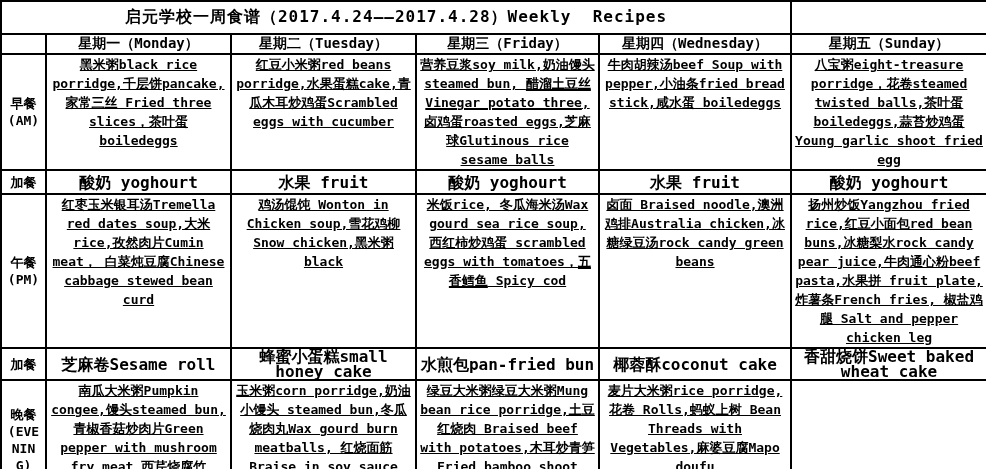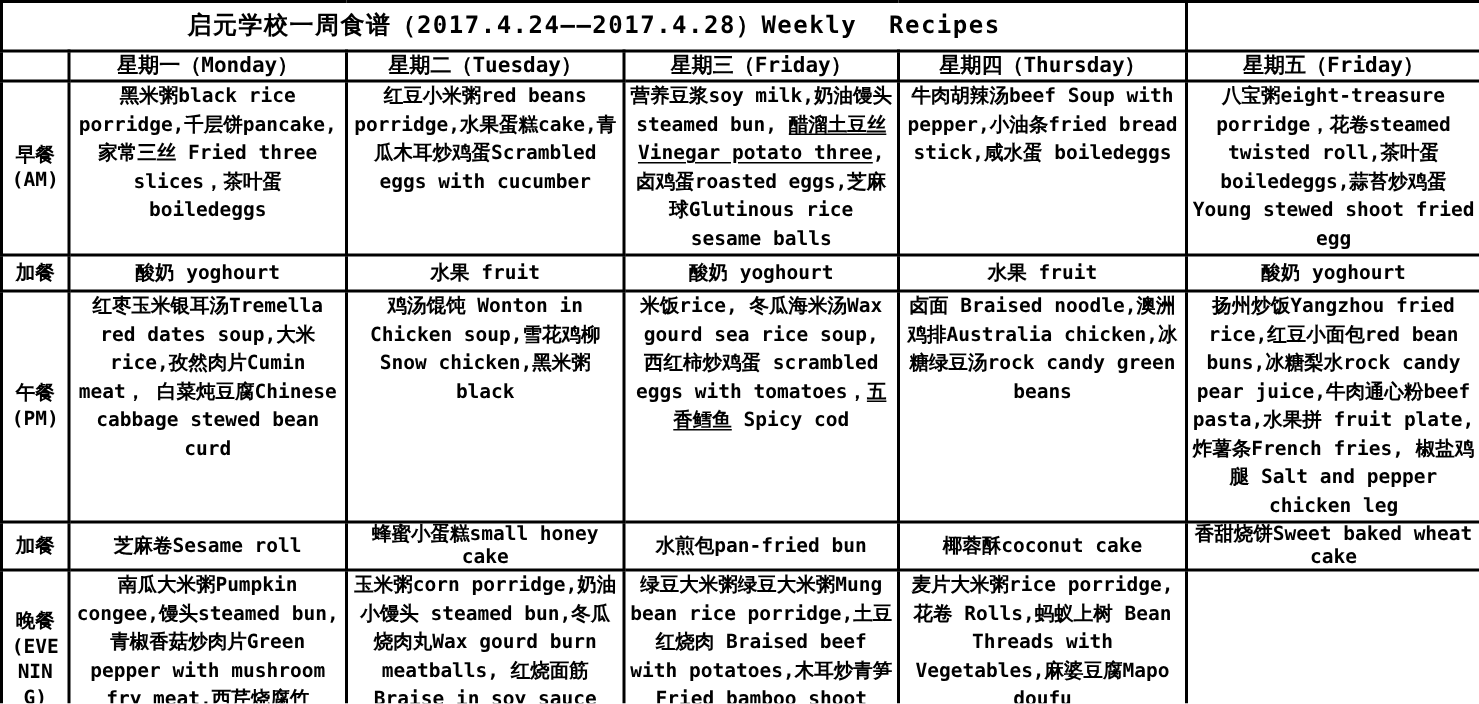--- a/index.html
+++ b/index.html
@@ -49,22 +49,22 @@
     line-height: 17px;
     word-break: break-all;
     padding: 0 1px;
   }
   .label-cell .zh { display: block; }
   .label-cell .en { display: block; }
   .menu-cell {
     font-size: 13px;
     line-height: 19px;
   }
-  tr.tall .menu-cell { vertical-align: top; }
-  .snack-cell { font-size: 13px; line-height: 15px; }
+  tr.tall .menu-cell { vertical-align: top; text-decoration: underline; }
+  .snack-cell { font-size: 16px; line-height: 15px; }
   u { text-decoration: underline; text-underline-offset: 2px; }
 </style>
 </head>
 <body>
 
 <div class="page">
   <table class="menu">
     <colgroup>
       <col style="width:45px">
       <col style="width:185px">
@@ -78,34 +78,34 @@
         <tr class="title-row">
       <td class="title-cell" colspan="5">启元学校一周食谱（2017.4.24——2017.4.28）Weekly  Recipes</td>
       <td></td>
     </tr>
 
     <tr class="header-row">
       <td></td>
       <td>星期一（Monday）</td>
       <td>星期二（Tuesday）</td>
       <td>星期三（Friday）</td>
-      <td>星期四（Thursday）</td>
-      <td>星期五（Friday）</td>
+      <td>星期四（Wednesday）</td>
+      <td>星期五（Sunday）</td>
     </tr>
 
     <tr class="row-breakfast tall">
       <td class="label-cell">
         <span class="zh">早餐</span>
         <span class="en">(AM)</span>
       </td>
       <td class="menu-cell">黑米粥black rice porridge,千层饼pancake,家常三丝 Fried three slices，茶叶蛋 boiledeggs</td>
       <td class="menu-cell">红豆小米粥red beans porridge,水果蛋糕cake,青瓜木耳炒鸡蛋Scrambled eggs with cucumber</td>
       <td class="menu-cell">营养豆浆soy milk,奶油馒头steamed bun, <u>醋溜土豆丝Vinegar potato three</u>,卤鸡蛋roasted eggs,芝麻球Glutinous rice sesame balls</td>
       <td class="menu-cell">牛肉胡辣汤beef Soup with pepper,小油条fried bread stick,咸水蛋 boiledeggs</td>
-      <td class="menu-cell">八宝粥eight-treasure porridge，花卷steamed twisted roll,茶叶蛋 boiledeggs,蒜苔炒鸡蛋 Young stewed shoot fried egg</td>
+      <td class="menu-cell">八宝粥eight-treasure porridge，花卷steamed twisted balls,茶叶蛋 boiledeggs,蒜苔炒鸡蛋 Young garlic shoot fried egg</td>
     </tr>
 
     <tr class="row-snack1">
       <td class="label-cell">
         <span class="zh">加餐</span>
       </td>
       <td class="snack-cell menu-cell">酸奶 yoghourt</td>
       <td class="snack-cell menu-cell">水果 fruit</td>
       <td class="snack-cell menu-cell">酸奶 yoghourt</td>
       <td class="snack-cell menu-cell">水果 fruit</td>

